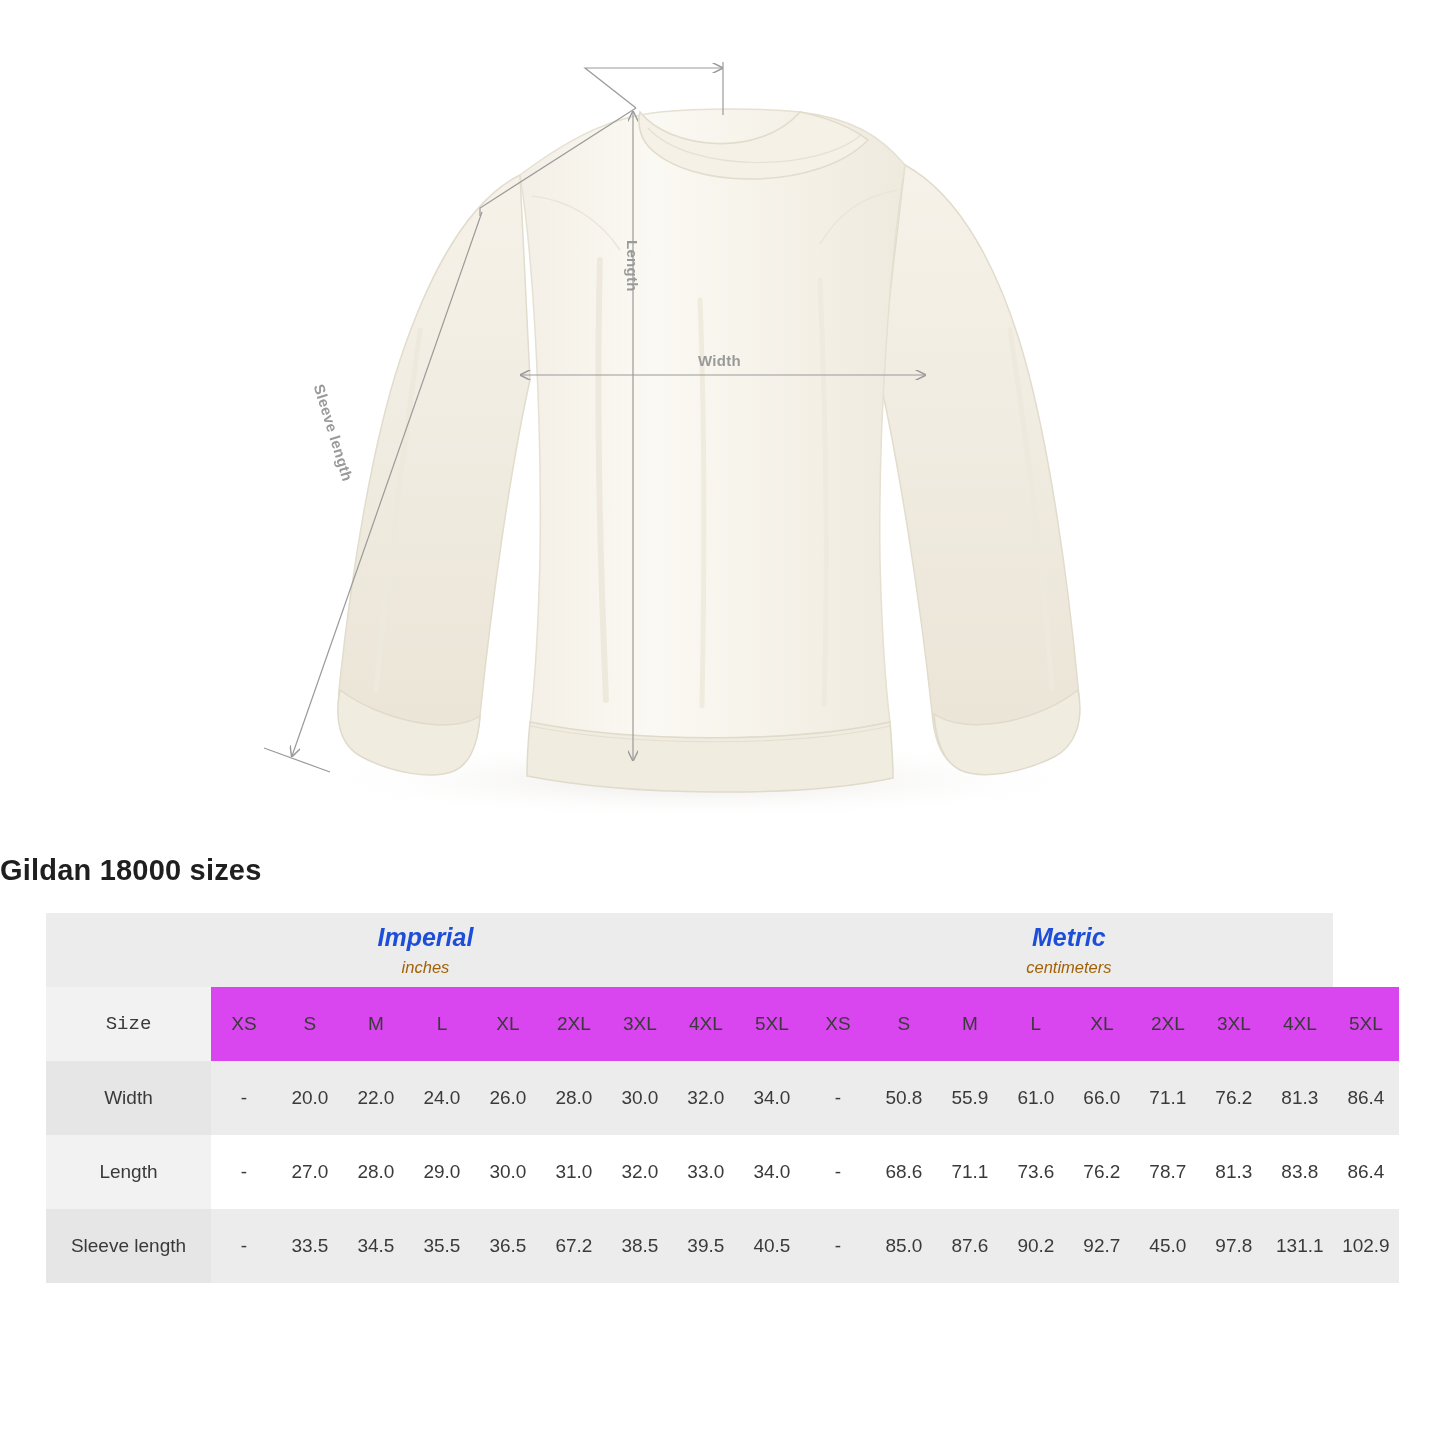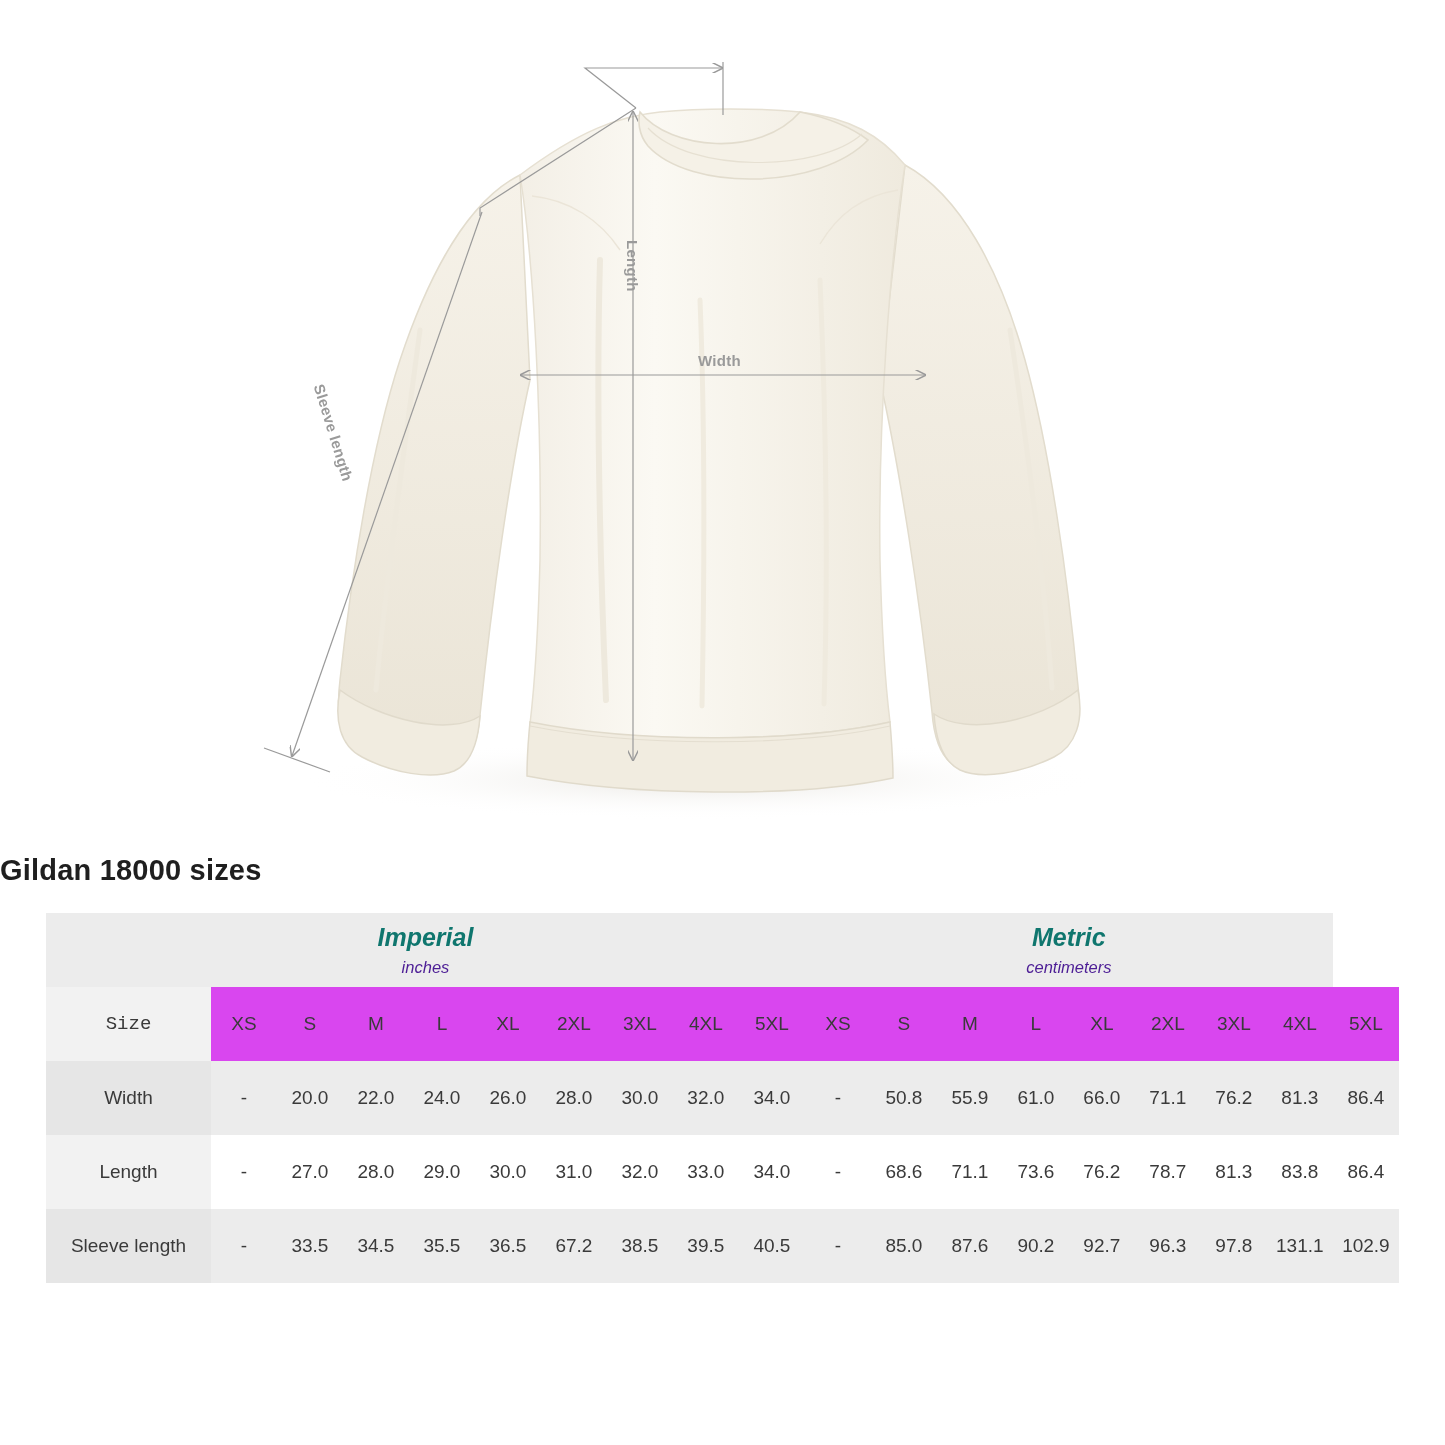--- a/index.html
+++ b/index.html
@@ -105,27 +105,27 @@
     vertical-align: middle;
   }
   .unit-head-row td {
     background: #ececec;
     height: 112px;
   }
   .unit-name {
     font-size: 25px;
     font-style: italic;
     font-weight: bold;
-    color: #0f766e;
+    color: #1d4ed8;
     line-height: 1.15;
   }
   .unit-sub {
     font-size: 16.5px;
     font-style: italic;
-    color: #4c1d95;
+    color: #a16207;
     margin-top: 6px;
   }
   .head-row td {
     background: #d946ef;
     font-size: 19.5px;
     font-weight: bold;
     color: #3a3a3a;
   }
   .head-row td.first-col {
     background: #f2f2f2;
@@ -352,21 +352,21 @@
           <td>36.5</td>
           <td>67.2</td>
           <td>38.5</td>
           <td>39.5</td>
           <td>40.5</td>
           <td>-</td>
           <td>85.0</td>
           <td>87.6</td>
           <td>90.2</td>
           <td>92.7</td>
-          <td>96.3</td>
+          <td>45.0</td>
           <td>97.8</td>
           <td>131.1</td>
           <td>102.9</td>
         </tr>
       </tbody>
     </table>
   </div>
 
 </div>
 

